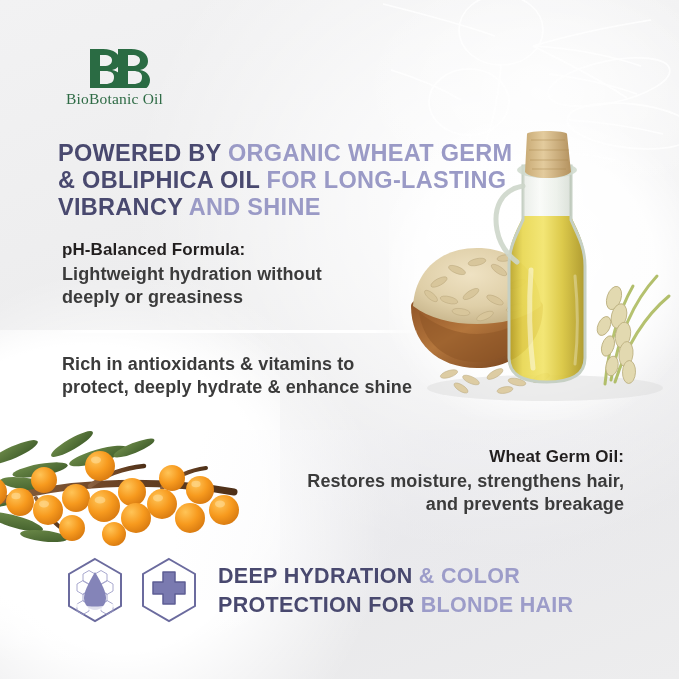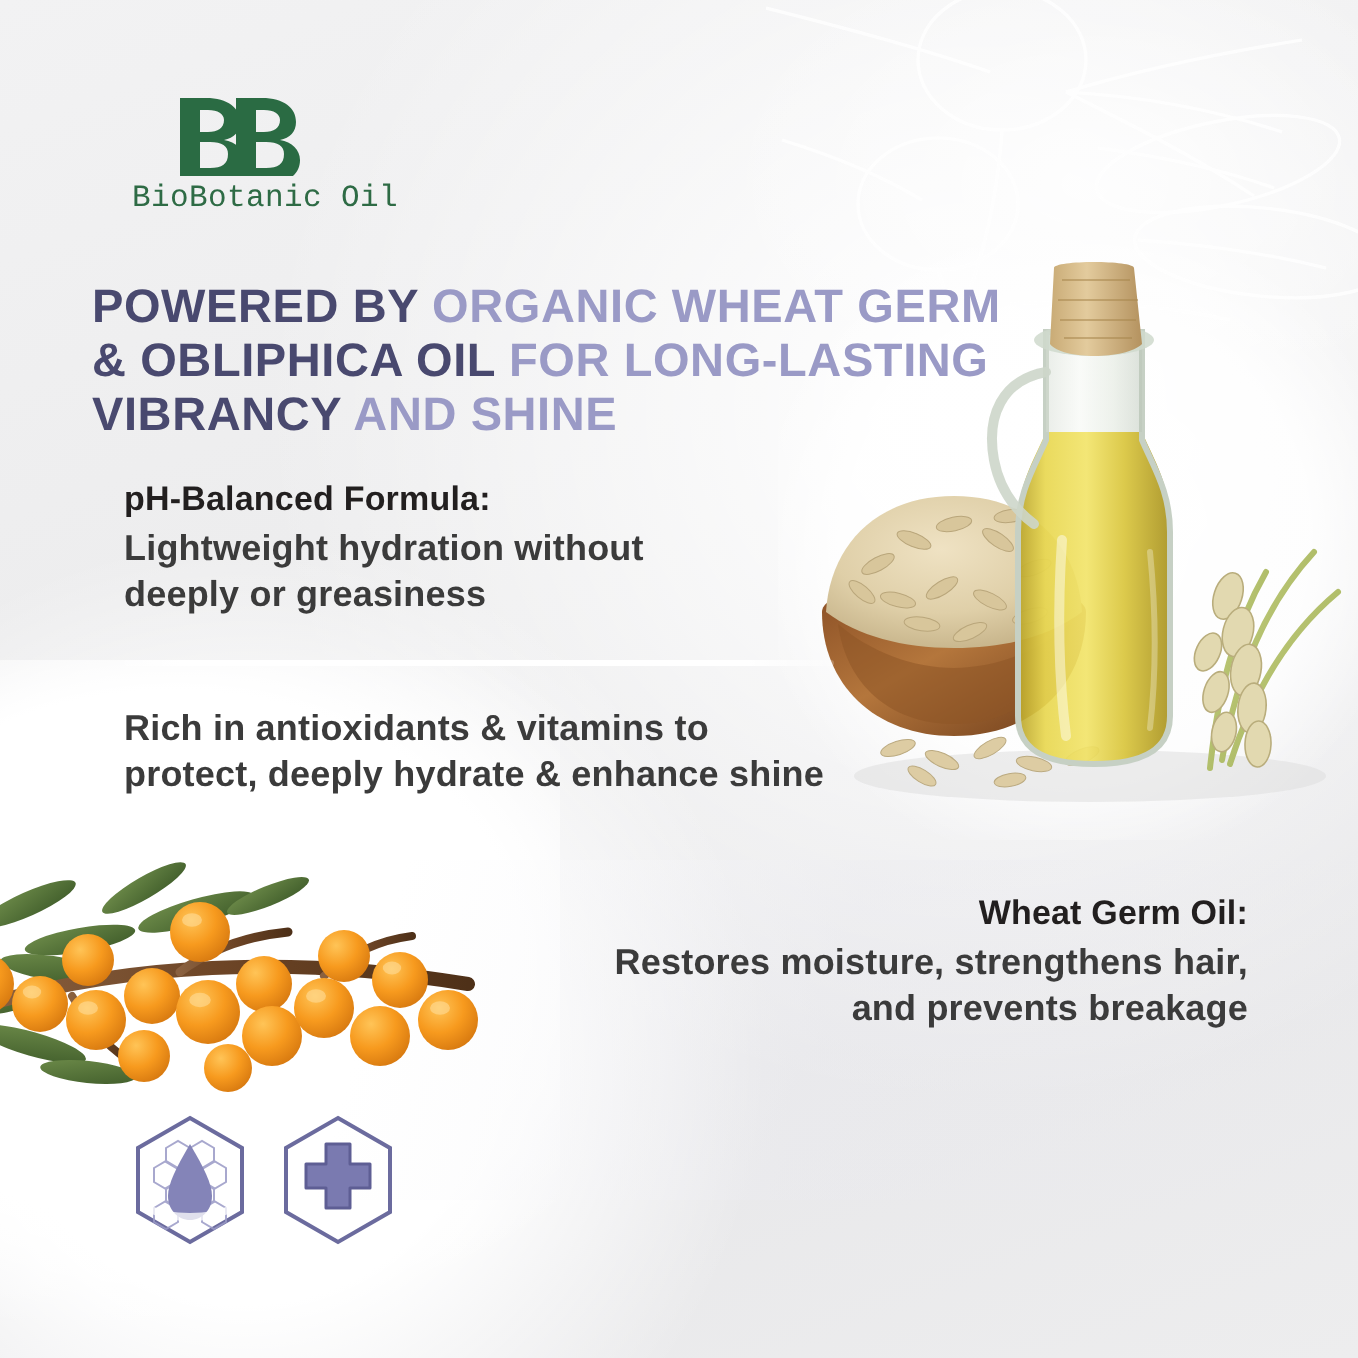--- a/index.html
+++ b/index.html
@@ -69,28 +69,28 @@
     position: absolute;
     left: 66px; top: 46px;
     width: 170px;
   }
   .logo-mark { display: block; margin-left: 20px; }
   .logo-word {
     margin-top: 2px;
     font-size: 15.5px;
     letter-spacing: .2px;
     color: #2e6b45;
-    font-family: Liberation Mono, monospace;
+    font-family: Liberation Serif, serif;
     white-space: nowrap;
   }
 
   
   .headline {
     position: absolute;
-    left: 46px; top: 140px;
+    left: 58px; top: 140px;
     width: 470px;
     font-size: 23.5px;
     font-weight: bold;
     line-height: 27px;
     letter-spacing: .3px;
     color: #4a4a70;
   }
   .hl-dark  { color: #49496f; }
   .hl-light { color: #9a9ac6; }
 
@@ -417,14 +417,18 @@
       <path d="M31 16 C 24 28, 20 36, 20 42 C 20 49, 25 54, 31 54 C 37 54, 42 49, 42 42 C 42 36, 38 28, 31 16 Z" fill="#8484b8"></path>
       <path d="M10 46 C 20 52, 42 52, 52 46 L52 50 C 42 56, 20 56, 10 50 Z" fill="#ffffff" opacity=".75"></path>
     </svg>
 
     <svg class="badge" viewBox="0 0 62 68">
       <polygon points="31,3 57,18 57,50 31,65 5,50 5,18" fill="none" stroke="#6b6b9e" stroke-width="2"></polygon>
       <path d="M25 16 h12 v10 h10 v12 h-10 v10 h-12 v-10 h-10 v-12 h10 z" fill="#7a7ab0" stroke="#5e5e94" stroke-width="1.5" stroke-linejoin="round"></path>
     </svg>
   </div>
 
+  <div class="banner">
+    <span class="bn-dark">DEEP HYDRATION </span><span class="bn-light">&amp; COLOR</span><br>
+    <span class="bn-dark">PROTECTION FOR </span><span class="bn-light">BLONDE HAIR</span>
+  </div>
 
 </div>
 
 </body></html>

